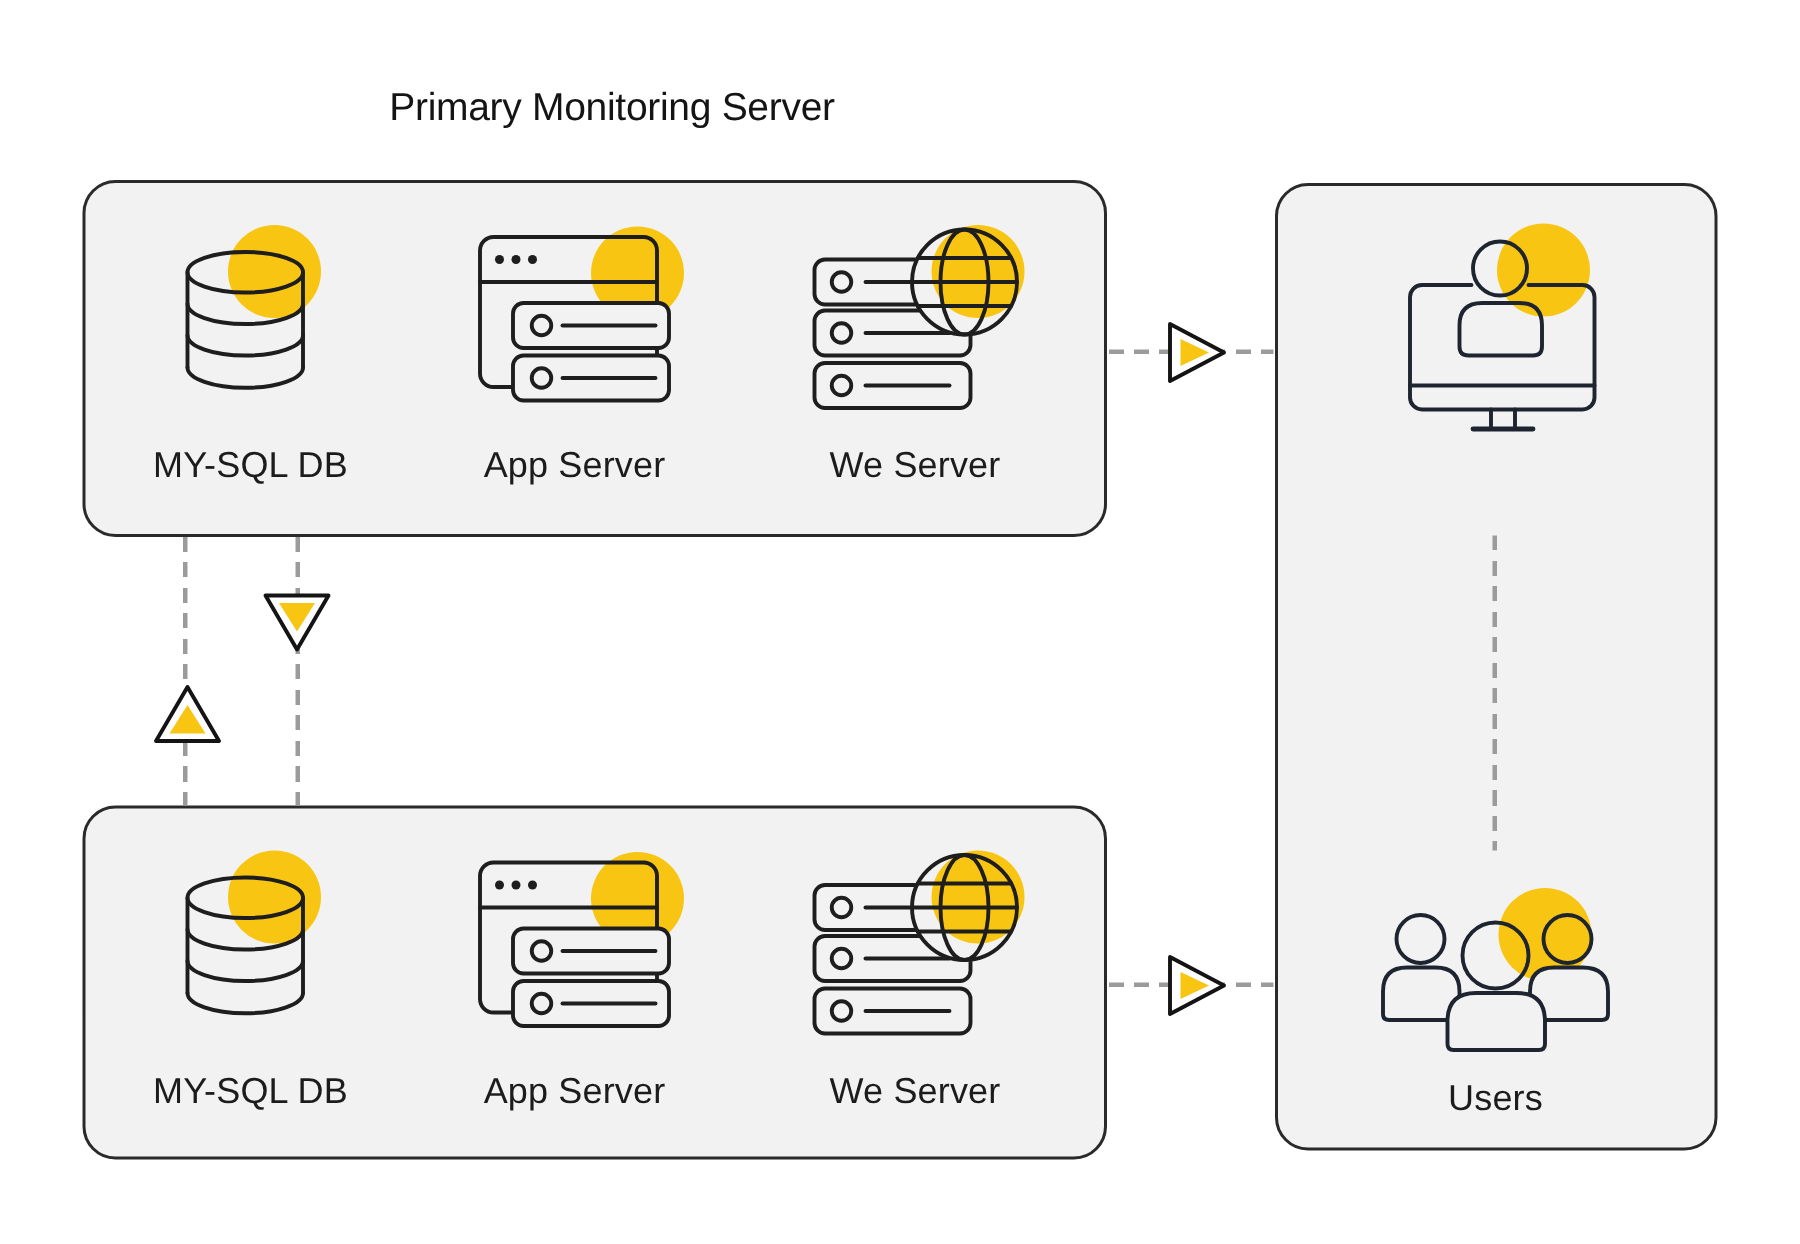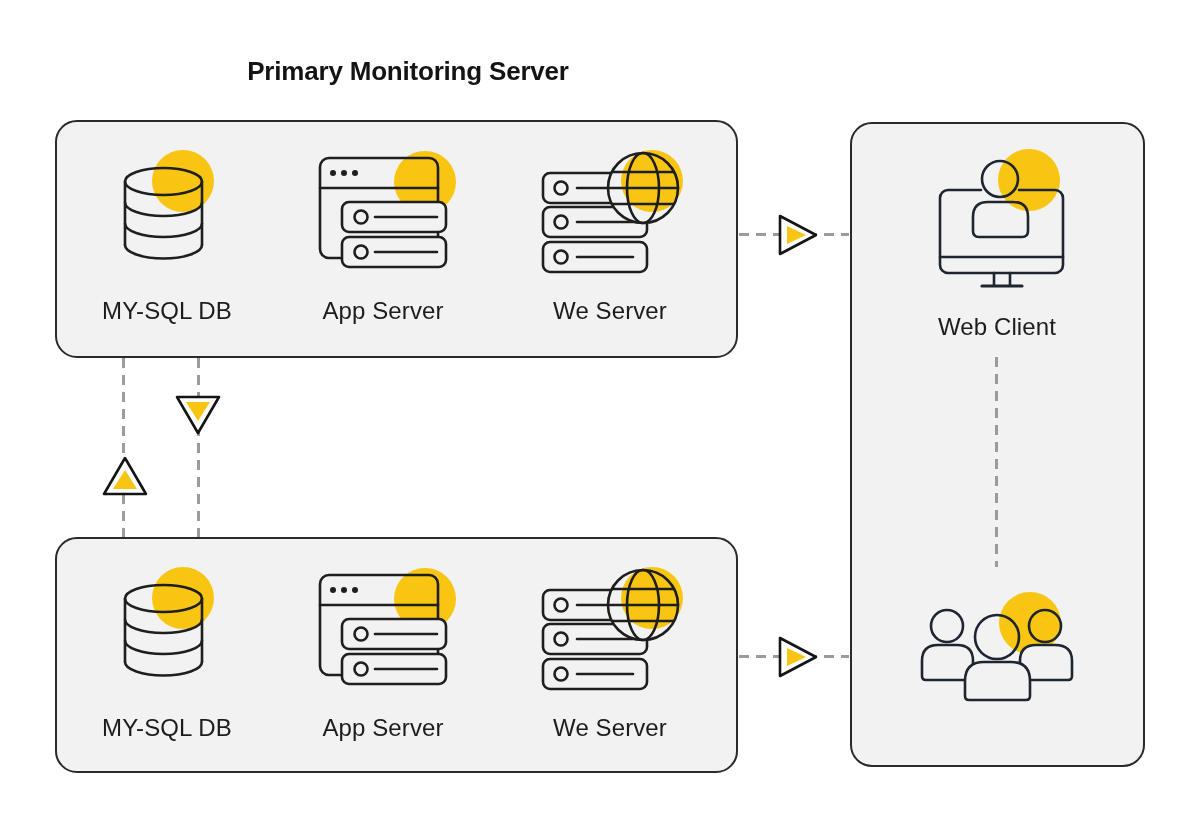--- a/index.html
+++ b/index.html
@@ -7,21 +7,21 @@
     --panel-bg:#F2F2F2;
     --stroke:#1E1E1E;
     --dash:#9B9B9B;
     --ink:#141414;
   }
   html,body{margin:0;padding:0;}
   body{background:#ffffff;font-family:"Liberation Sans","DejaVu Sans",sans-serif;}
   .canvas{position:relative;width:1200px;height:829px;background:#ffffff;overflow:hidden;}
 
   .group-title{
-    position:absolute;font-size:26px;font-weight:700;color:var(--ink);
+    position:absolute;font-size:26px;font-weight:400;color:var(--ink);
     text-align:center;letter-spacing:-0.2px;
   }
   .panel{
     position:absolute;background:var(--panel-bg);
     border:2px solid #2A2A2A;border-radius:22px;box-sizing:border-box;
   }
   .node-label{
     position:absolute;width:220px;text-align:center;
     font-size:24px;color:#1C1C1C;letter-spacing:0.1px;
   }
@@ -175,37 +175,37 @@
       <g fill="none" stroke="#1E2430" stroke-width="2.6" stroke-linecap="round" stroke-linejoin="round">
         <path d="M84 50 L120 50 A8 8 0 0 1 128 58 L128 125 A8 8 0 0 1 120 133 L13 133 A8 8 0 0 1 5 125 L5 58 A8 8 0 0 1 13 50 L46 50"></path>
         <path d="M5 117 L128 117"></path>
         <path d="M59 133 L59 145 M75 133 L75 145"></path>
         <path d="M47 146 L87 146" stroke-width="3.2"></path>
         <circle cx="65" cy="39" r="18"></circle>
         <path d="M38 91 L38 77 Q38 62 53 62 L78 62 Q93 62 93 77 L93 91 Q93 97 87 97 L44 97 Q38 97 38 91 Z"></path>
       </g>
     </svg>
   </div>
-  <div class="node-label" style="left:887px;top:313px;">Web Client</div>
 
   <div class="icon" style="left:915px;top:585px;">
     <svg width="165" height="125" viewBox="0 0 165 125">
       <circle cx="115" cy="38" r="31" fill="#F8C513"></circle>
       <g fill="none" stroke="#1E2430" stroke-width="2.6" stroke-linecap="round" stroke-linejoin="round">
         <circle cx="32" cy="41" r="16"></circle>
         <circle cx="130" cy="41" r="16"></circle>
         <circle cx="82" cy="52" r="22"></circle>
       </g>
       <g stroke="#1E2430" stroke-width="2.6" stroke-linecap="round" stroke-linejoin="round" fill="#F2F2F2">
         <path d="M7 91 L7 76 Q7 60 23 60 L42 60 Q58 60 58 76 L58 91 Q58 95 54 95 L11 95 Q7 95 7 91 Z"></path>
         <path d="M105 91 L105 76 Q105 60 121 60 L140 60 Q157 60 157 76 L157 91 Q157 95 153 95 L109 95 Q105 95 105 91 Z"></path>
         <path d="M50 111 L50 96 Q50 77 69 77 L96 77 Q115 77 115 96 L115 111 Q115 115 111 115 L54 115 Q50 115 50 111 Z"></path>
       </g>
     </svg>
   </div>
+  <div class="node-label" style="left:887px;top:719px;">Users</div>
 
   <div class="hdash" style="left:739px;top:233px;width:110px;"></div>
   <div class="icon" style="left:776px;top:213px;">
     <svg width="44" height="44" viewBox="0 0 44 44">
       <polygon points="4,3 40,22 4,41" fill="#ffffff" stroke="#141414" stroke-width="2.6" stroke-linejoin="round"></polygon>
       <polygon points="11,13 30,22 11,31" fill="#F8C513"></polygon>
     </svg>
   </div>
 
   <div class="hdash" style="left:739px;top:655px;width:110px;"></div>

